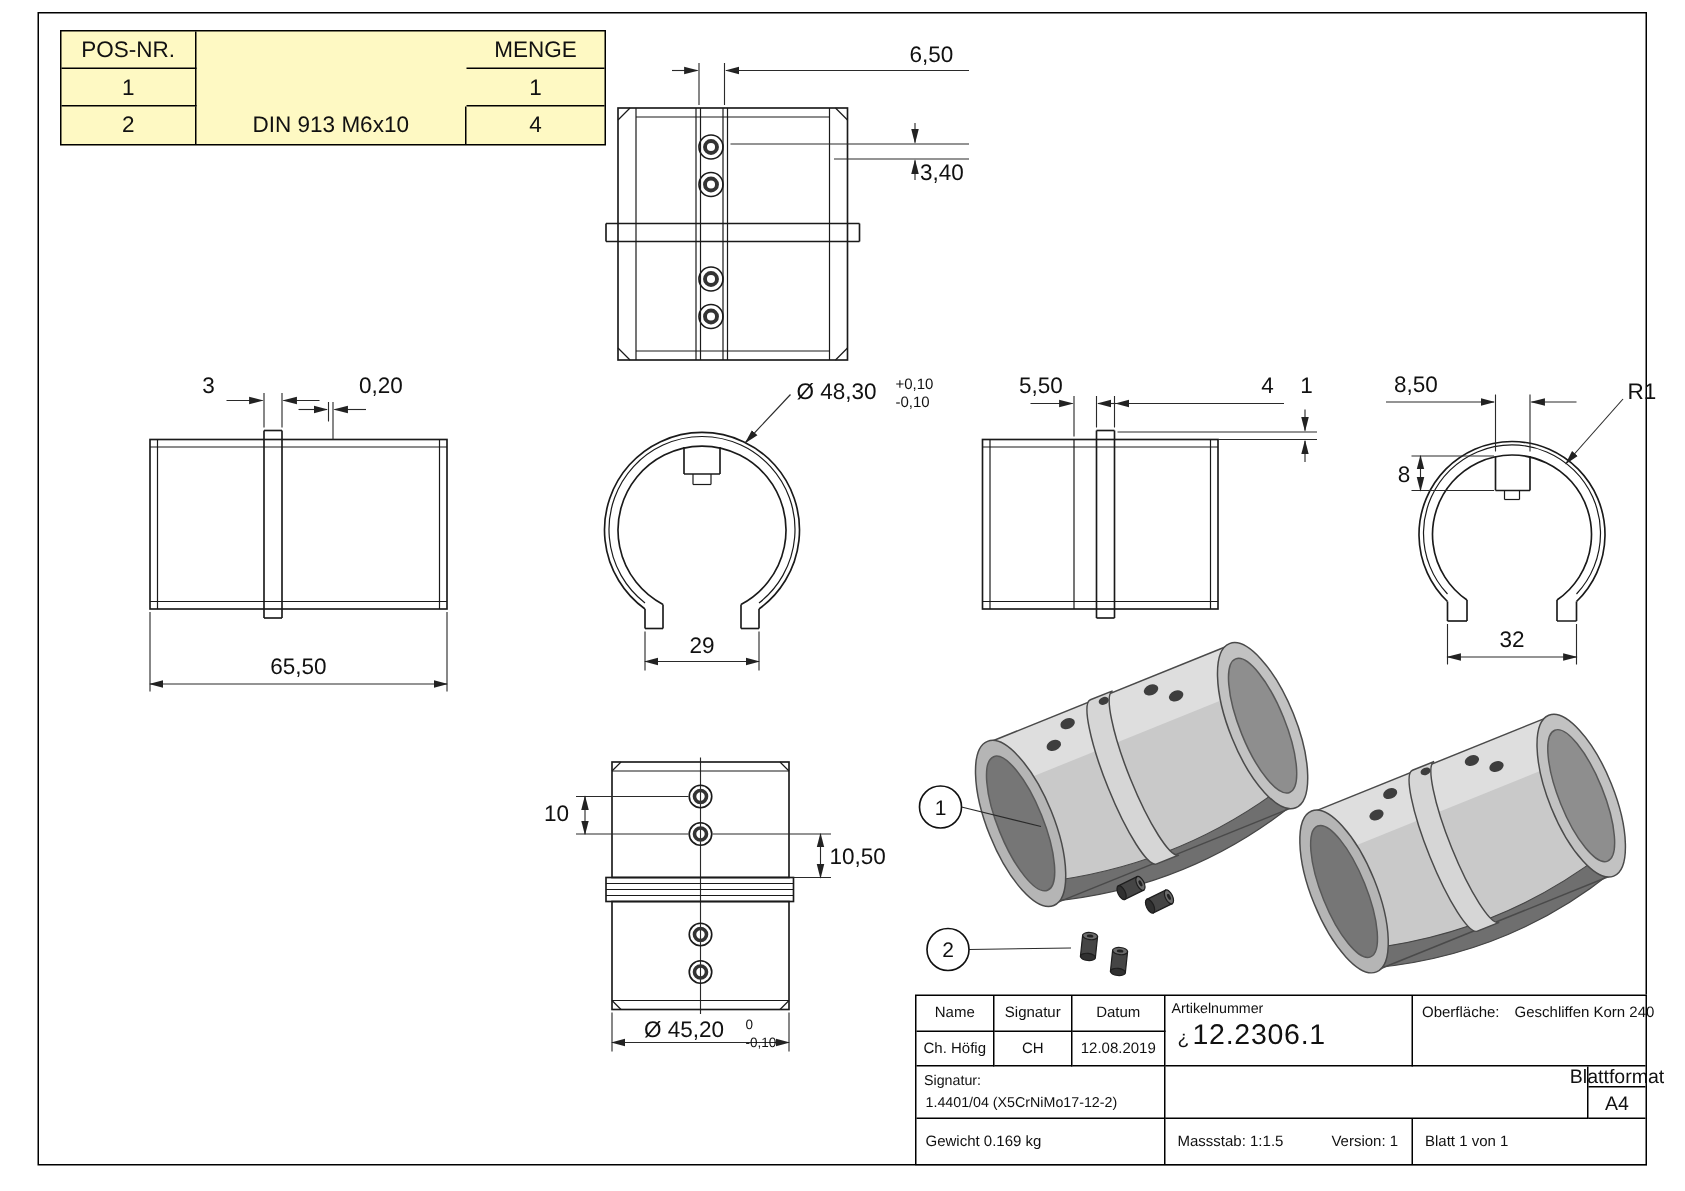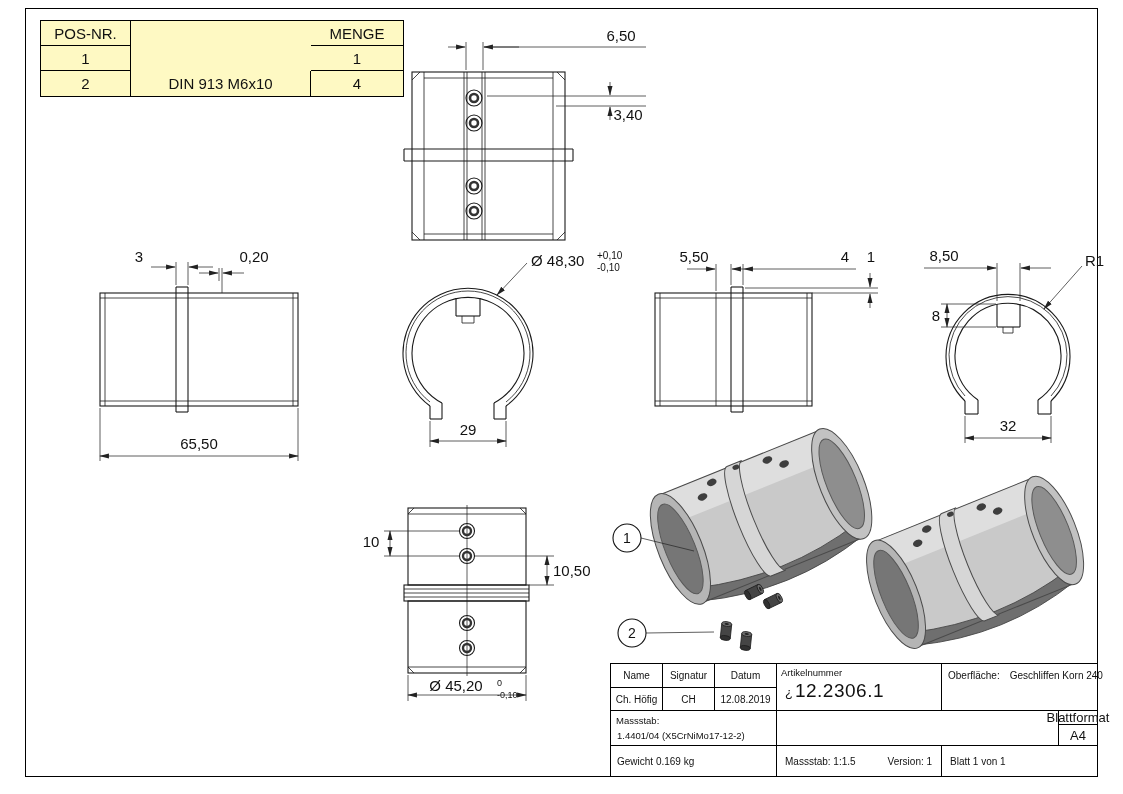--- a/index.html
+++ b/index.html
@@ -354,21 +354,21 @@
     <div class="ober-row">
       <span>Oberfläche:</span><span class="ober-val">Geschliffen Korn 240</span>
     </div>
   </div>
 
   <div class="cell lbl br bb" style="left:0;top:24px;width:52px;height:23px">Ch. Höfig</div>
   <div class="cell lbl br bb" style="left:52px;top:24px;width:52px;height:23px">CH</div>
   <div class="cell lbl br bb" style="left:104px;top:24px;width:62px;height:23px">12.08.2019</div>
 
   <div class="cell br bb" style="left:0;top:47px;width:166px;height:35px">
-    <div class="wk-label">Massstab:</div>
+    <div class="wk-label">Signatur:</div>
     <div class="wk-val">1.4401/04 (X5CrNiMo17-12-2)</div>
   </div>
   <div class="cell br bb" style="left:166px;top:47px;width:282px;height:35px"></div>
   <div class="cell bb" style="left:448px;top:47px;width:38px;height:35px">
     <div class="bf-label">Blattformat</div>
     <div class="bf-val">A4</div>
   </div>
 
   <div class="cell lbl lft pad6 br" style="left:0;top:82px;width:166px;height:30px">Gewicht 0.169 kg</div>
   <div class="cell lbl lft br" style="left:166px;top:82px;width:165px;height:30px">

